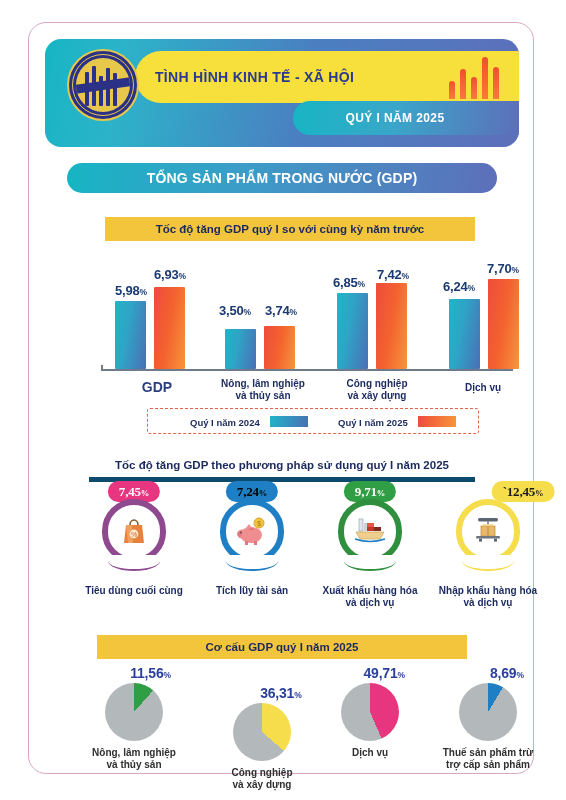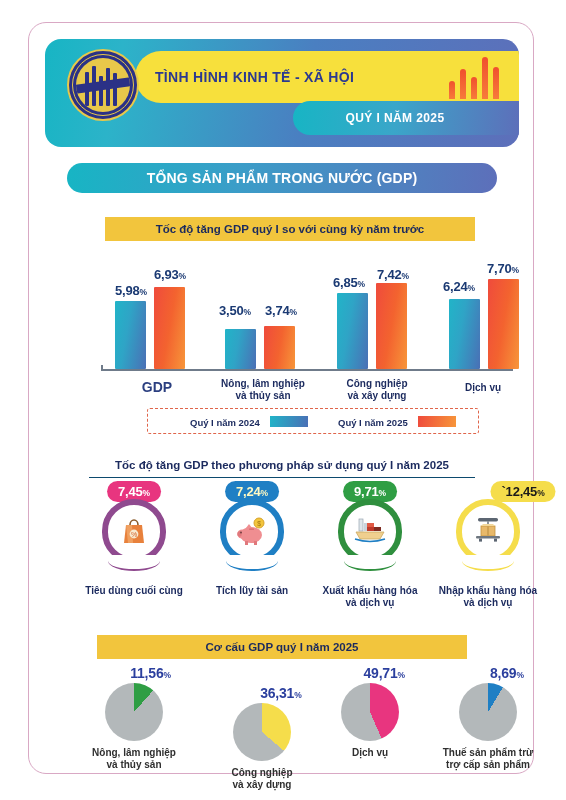--- a/index.html
+++ b/index.html
@@ -91,21 +91,21 @@
     display:block;text-align:center;color:#1b2a5e;font-weight:bold;
   }
   #band1{left:68px;top:194px;width:370px;height:24px;margin-left:8px;}
   #band1 span{line-height:24px;font-size:11.5px;}
   #band3{left:68px;top:612px;width:370px;height:24px;}
   #band3 span{line-height:24px;font-size:11.5px;}
 
   
   .band-plain{
     position:absolute;left:60px;top:432px;width:386px;height:22px;
-    border-bottom:1px solid #0c4a6e;
+    border-bottom:5px solid #0c4a6e;
   }
   .band-plain span{
     display:block;text-align:center;color:#1b2a5e;font-size:11.5px;
     font-weight:bold;line-height:20px;
   }
 
   
   .barchart{position:absolute;left:60px;top:226px;width:446px;height:150px;}
   .axis{
     position:absolute;left:12px;top:120px;width:412px;height:1.5px;background:#6f7b8a;
@@ -144,21 +144,21 @@
   }
   .sw24{background:linear-gradient(100deg,#21b4c8,#4a6fb5);}
   .sw25{background:linear-gradient(100deg,#ef4b3c,#f7963a);}
 
   
   .icons{position:absolute;left:46px;top:458px;width:472px;height:140px;}
   .icol{position:absolute;top:0;width:118px;height:140px;}
   .badge{
     position:absolute;left:50%;transform:translateX(-50%);top:0;
     height:21px;border-radius:11px;padding:0 11px;white-space:nowrap;
-    line-height:21px;font-size:13px;font-weight:bold;letter-spacing:-.2px;
+    line-height:21px;font-size:13px;font-weight:bold;letter-spacing:-.2px;font-family:Liberation Serif, serif;
   }
   .badge .pct{font-size:8.5px;}
   .ring{
     position:absolute;left:50%;transform:translateX(-50%);top:18px;
     width:64px;height:64px;border-radius:50% 50% 50% 50%;
     border:6px solid #999;box-sizing:border-box;
     border-top-left-radius:52%;border-top-right-radius:52%;
   }
   .ring-cut{
     position:absolute;left:50%;transform:translateX(-50%);top:74px;
@@ -307,21 +307,21 @@
           <circle cx="19" cy="21" r="4.4" fill="#f7e9cf"></circle>
           <text x="19" y="24" font-size="7" text-anchor="middle" fill="#d2622a" font-family="Liberation Sans, sans-serif">%</text>
         </svg>
       </div>
       <div class="ic-label">
         <span>Tiêu dùng cuối cùng</span>
       </div>
     </div>
 
     <div class="icol" style="left:118px;">
-      <div class="badge" style="background:#1f7fc4;color:#fef9c3;"><span>7,24</span><span class="pct">%</span></div>
+      <div class="badge" style="background:#1f7fc4;color:#000000;"><span>7,24</span><span class="pct">%</span></div>
       <div class="ring" style="border-color:#1f7fc4;"></div>
       <div class="ring-cut"></div>
       <div class="ring-arc" style="border-color:#1f7fc4;"></div>
       <div class="icon-art">
         <svg viewBox="0 0 38 34" width="38" height="34">
           <circle cx="26" cy="10" r="5" fill="#f2c53d" stroke="#d8a32a" stroke-width="1"></circle>
           <text x="26" y="13" font-size="6.5" text-anchor="middle" fill="#9c7110" font-family="Liberation Sans, sans-serif">$</text>
           <ellipse cx="18" cy="22" rx="11" ry="8" fill="#ef8e91"></ellipse>
           <circle cx="9" cy="21" r="4.6" fill="#ef8e91"></circle>
           <ellipse cx="6.5" cy="21" rx="2.2" ry="2.8" fill="#e0787c"></ellipse>

